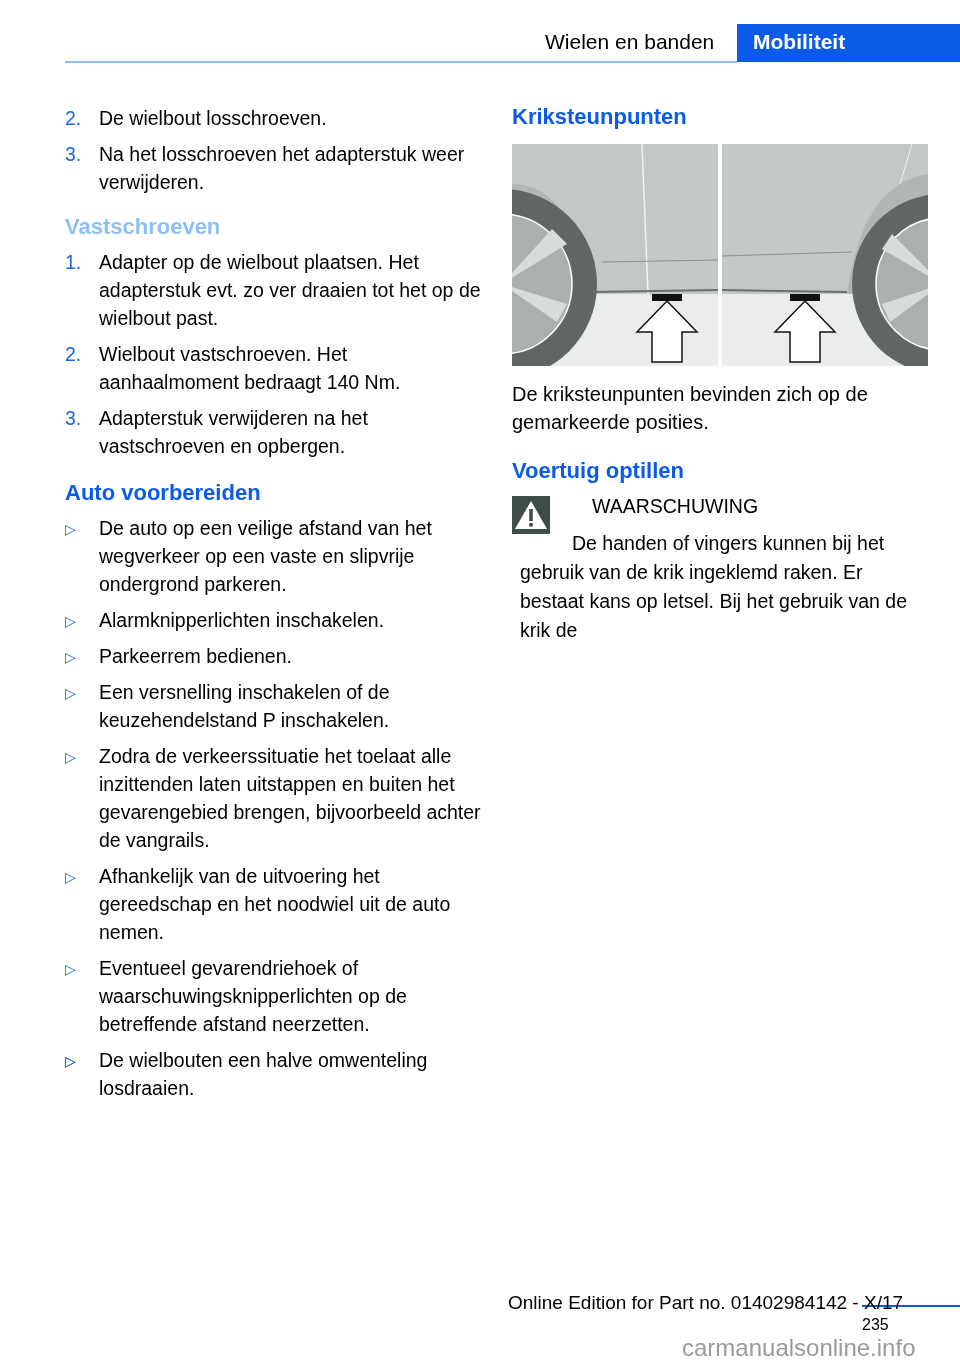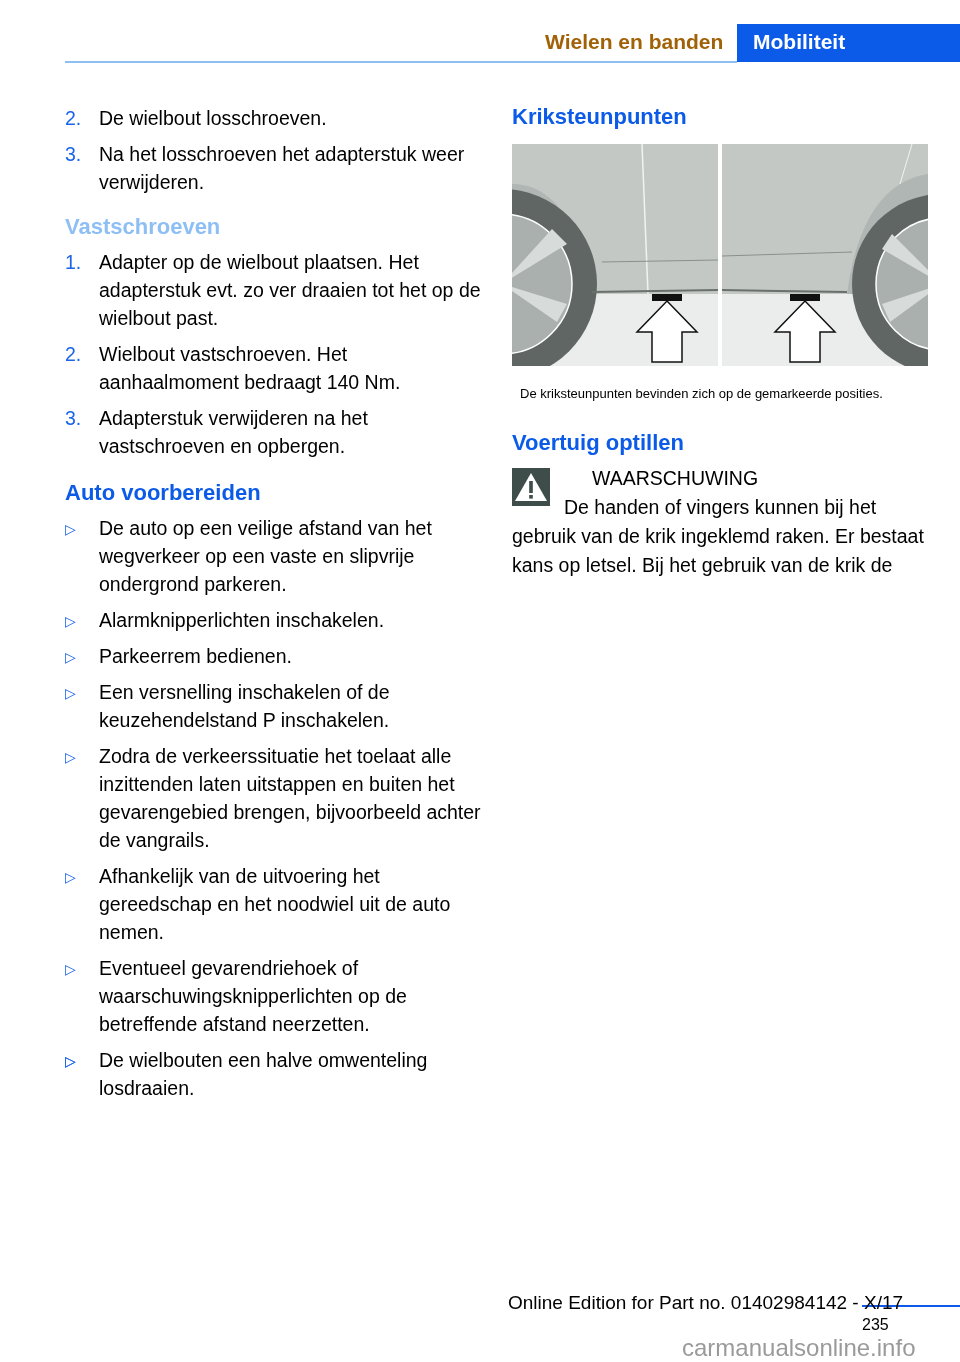--- a/index.html
+++ b/index.html
@@ -1,40 +1,40 @@
 <!DOCTYPE html>
 <html><head>
 <meta charset="utf-8">
 <style>
   html, body { margin: 0; padding: 0; background: #ffffff; }
   body { width: 960px; height: 1362px; position: relative; overflow: hidden;
          font-family: "Liberation Sans", sans-serif; color: #000; }
   .header-rule { position: absolute; left: 65px; top: 61px; width: 672px; height: 2px; background: #8dbff5; }
-  .tab-inactive { position: absolute; left: 545px; top: 30px; font-weight: bold; font-size: 21px; color: #a16207; }
+  .tab-inactive { position: absolute; left: 545px; top: 30px; font-weight: normal; font-size: 21px; color: #000000; }
   .tab-active { position: absolute; left: 737px; top: 24px; width: 233px; height: 38px; background: #0b5be8;
                 color: #fff; font-weight: bold; font-size: 21px; box-sizing: border-box; padding: 6px 0 0 16px; }
   .col { position: absolute; top: 104px; }
   .col-left { left: 65px; width: 420px; }
   .col-right { left: 512px; width: 420px; }
   .item { position: relative; padding-left: 34px; font-size: 19.5px; line-height: 28px; margin-bottom: 8px; }
   .item .marker { position: absolute; left: 0; top: 0; color: #1b64e8; }
   .item .marker.tri { font-size: 14px; top: 1px; }
   .h2 { font-weight: bold; font-size: 22px; margin: 20px 0 8px 0; }
   .h2.light { color: #8dbff5; margin-top: 18px; }
   .h2.blue { color: #0b5be8; }
   .h2.first { margin-top: 0; }
   .figure { position: relative; width: 416px; height: 222px; margin: 14px 0 14px 0; }
   .panel { position: absolute; top: 0; width: 206px; height: 222px; background: #c9cdca; overflow: hidden; }
   .p-left { left: 0; }
   .p-right { left: 210px; }
-  .para { font-size: 13px; line-height: 28px; margin: 8px; }
+  .para { font-size: 20px; line-height: 28px; margin: 0; }
   .warn-wrap { position: relative; font-size: 19.5px; line-height: 29px; }
   .warn-icon { position: absolute; left: 0; top: 4px; width: 38px; height: 38px; background: #3e4c4a; }
   .warn-title { padding-left: 80px; }
-  .warn-text { text-indent: 52px; margin: 0; }
+  .warn-text { text-indent: 52px; margin: 8px; }
   .footer-rule { position: absolute; left: 862px; top: 1305px; width: 98px; height: 2px; background: #0b5be8; }
   .page-number { position: absolute; left: 862px; top: 1316px; font-size: 16px; }
   .edition { position: absolute; left: 508px; top: 1292px; font-size: 19px; }
   .watermark { position: absolute; left: 682px; top: 1334px; font-size: 24px; color: #9a9a9a; }
 </style>
 </head>
 <body>
 
 <div class="header-rule"></div>
 <div class="tab-inactive">Wielen en banden</div>

